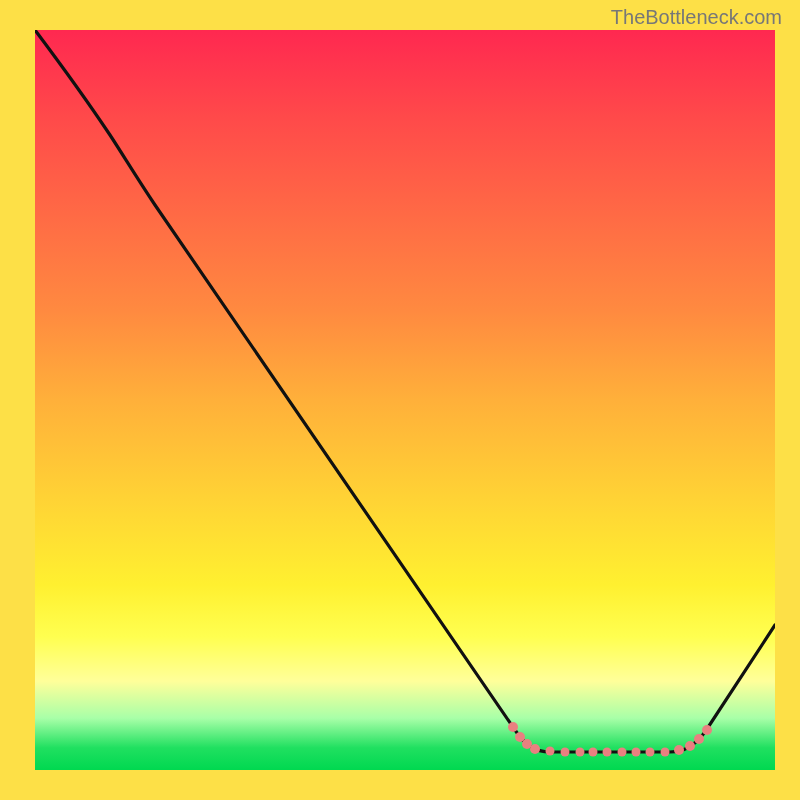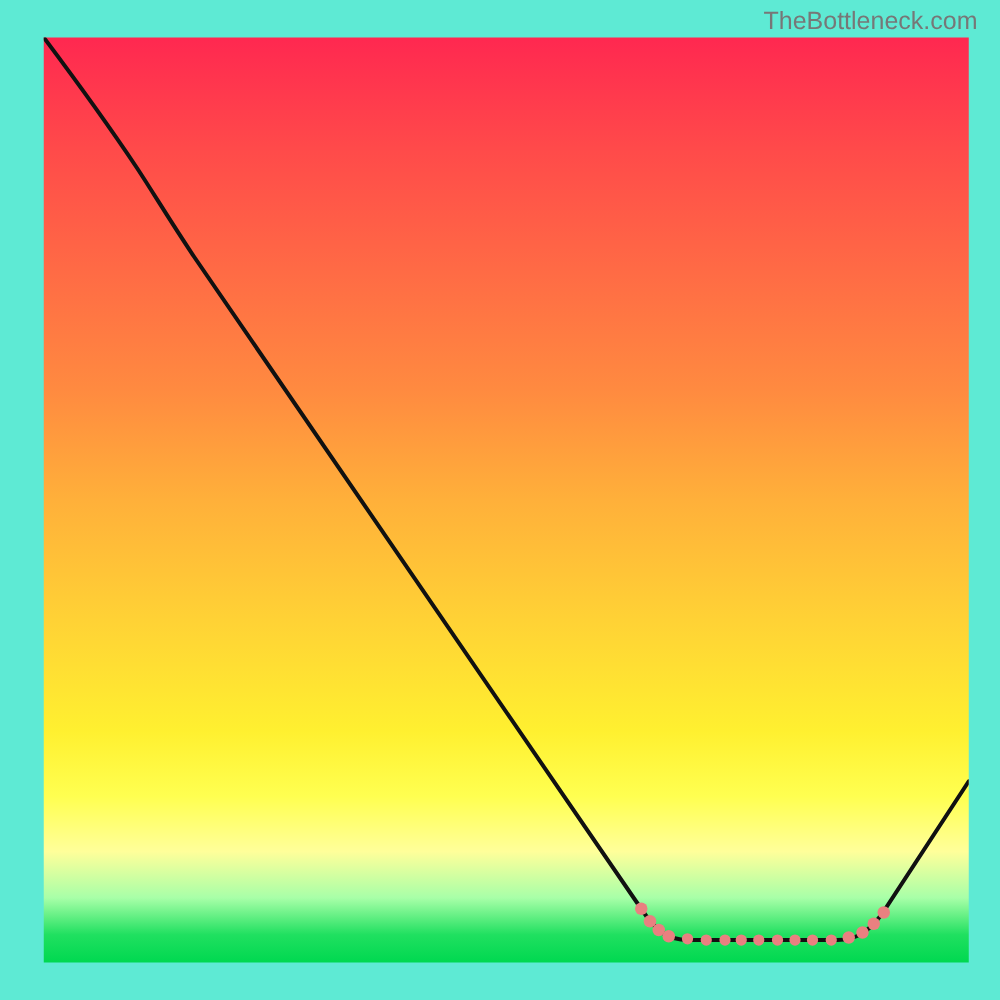--- a/index.html
+++ b/index.html
@@ -8,21 +8,21 @@
     background: #000;
     width: 800px;
     height: 800px;
     position: relative;
     font-family: Arial, sans-serif;
   }
   .container {
     position: relative;
     width: 800px;
     height: 800px;
-    background: #5eead4;
+    background: #fde047;
   }
   .watermark {
     position: absolute;
     top: 6px;
     right: 18px;
     color: #777;
     font-size: 20px;
     font-weight: 500;
     z-index: 10;
   }

